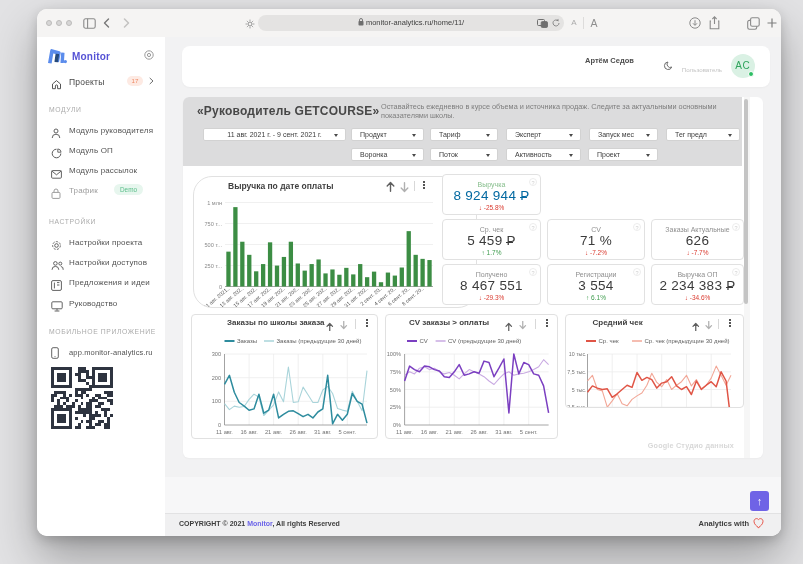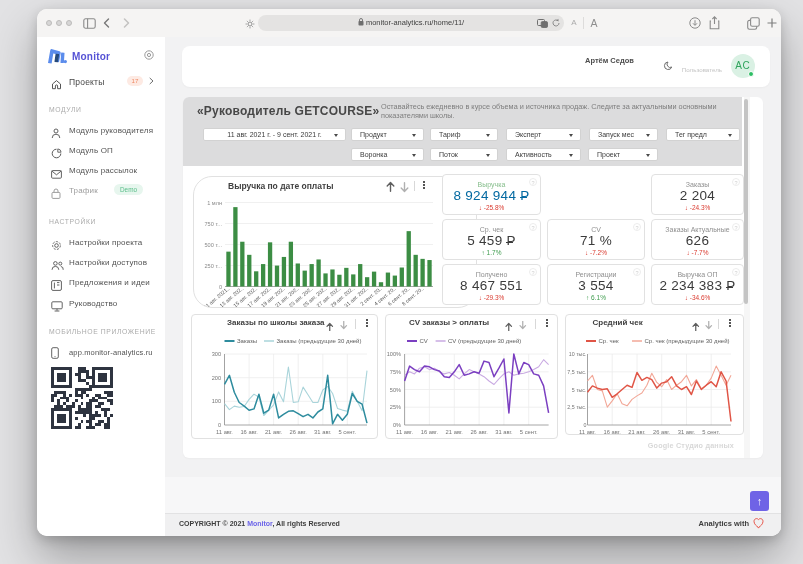--- a/index.html
+++ b/index.html
@@ -403,26 +403,20 @@
             <text x="202.37" y="112.00" font-size="5.3" fill="#575757" text-anchor="end" transform="rotate(-40 202.37 112.00)">4 сент. 20..</text>
             <text x="216.23" y="112.00" font-size="5.3" fill="#575757" text-anchor="end" transform="rotate(-40 216.23 112.00)">6 сент. 20..</text>
             <text x="230.10" y="112.00" font-size="5.3" fill="#575757" text-anchor="end" transform="rotate(-40 230.10 112.00)">8 сент. 20..</text>
           </svg></div>
         <div class="card" style="left:259px;top:77px;width:99px;height:41px;">
 <div class="kpi-t" style="color:#85bd8b;">Выручка</div>
           <div class="kpi-v" style="color:#0369a1;">8 924 944 <span class="rub">Р<i></i></span></div>
 <div class="kpi-p neg">↓ -25.8%</div>
           <div class="qm">?</div>
         </div>
-        <div class="card" style="left:468px;top:77px;width:93px;height:41px;">
-<div class="kpi-t" style="">Заказы</div>
-          <div class="kpi-v" style="">2 204</div>
-<div class="kpi-p neg">↓ -24.3%</div>
-          <div class="qm">?</div>
-        </div>
         <div class="card" style="left:259px;top:122px;width:99px;height:41px;">
 <div class="kpi-t" style="">Ср. чек</div>
           <div class="kpi-v" style="">5 459 <span class="rub">Р<i></i></span></div>
 <div class="kpi-p pos">↑ 1.7%</div>
           <div class="qm">?</div>
         </div>
         <div class="card" style="left:364px;top:122px;width:98px;height:41px;">
 <div class="kpi-t" style="">CV</div>
           <div class="kpi-v" style="">71 %</div>
 <div class="kpi-p neg">↓ -7.2%</div>
@@ -525,21 +519,21 @@
             <line x1="18.6" y1="39.0" x2="18.6" y2="110.0" stroke="#8f8f8f" stroke-width="0.8"></line>
             <text x="18.6" y="119" font-size="5.8" fill="#757575" text-anchor="middle">11 авг.</text>
             <text x="43.4" y="119" font-size="5.8" fill="#757575" text-anchor="middle">16 авг.</text>
             <text x="68.3" y="119" font-size="5.8" fill="#757575" text-anchor="middle">21 авг.</text>
             <text x="93.1" y="119" font-size="5.8" fill="#757575" text-anchor="middle">26 авг.</text>
             <text x="117.9" y="119" font-size="5.8" fill="#757575" text-anchor="middle">31 авг.</text>
             <text x="142.7" y="119" font-size="5.8" fill="#757575" text-anchor="middle">5 сент.</text>
             <polyline points="18.6,60.3 23.6,56.8 28.5,58.9 33.5,53.2 38.5,51.8 43.4,54.6 48.4,53.2 53.4,56.8 58.3,58.9 63.3,57.5 68.3,60.3 73.2,63.9 78.2,58.9 83.2,54.6 88.1,56.8 93.1,58.9 98.0,61.7 103.0,66.0 108.0,69.5 112.9,63.9 117.9,58.9 122.9,56.8 127.8,60.3 132.8,58.9 137.8,58.2 142.7,56.8 147.7,54.6 152.7,51.8 157.6,44.7 162.6,49.6" fill="none" stroke="#c9aae2" stroke-width="1.1" stroke-linejoin="round"></polyline>
             <polyline points="18.6,66.0 23.6,51.1 28.5,54.6 33.5,56.8 38.5,51.1 43.4,51.8 48.4,54.6 53.4,56.0 58.3,61.7 63.3,62.4 68.3,56.8 73.2,49.6 78.2,60.3 83.2,58.9 88.1,56.8 93.1,58.2 98.0,46.1 103.0,47.5 108.0,61.7 112.9,53.2 117.9,44.0 122.9,97.9 127.8,39.0 132.8,58.9 137.8,47.5 142.7,49.6 147.7,58.9 152.7,60.3 157.6,70.9 162.6,97.9" fill="none" stroke="#7b3fc1" stroke-width="1.5" stroke-linejoin="round"></polyline>
           </svg></div>
-        <div class="card" style="left:382px;top:217px;width:179px;height:121px;"><div class="ct" style="left:26.5px;top:3px;font-size:8px;">Средний чек</div><div class="abs" style="left:126px;top:2px;"><svg width="7.5" height="9.5" viewBox="0 0 9 11">
+        <div class="card" style="left:382px;top:217px;width:179px;height:94px;"><div class="ct" style="left:26.5px;top:3px;font-size:8px;">Средний чек</div><div class="abs" style="left:126px;top:2px;"><svg width="7.5" height="9.5" viewBox="0 0 9 11">
               <path d="M4.5 10.2 V2.2 M1.2 5 L4.5 1.6 L7.8 5" fill="none" stroke="#5f5f5f" stroke-width="1.5" stroke-linecap="round" stroke-linejoin="round"></path>
             </svg></div><div class="abs" style="left:139px;top:2px;transform:scaleY(-1);"><svg width="7.5" height="9.5" viewBox="0 0 9 11">
               <path d="M4.5 10.2 V2.2 M1.2 5 L4.5 1.6 L7.8 5" fill="none" stroke="#b0b0b0" stroke-width="1.5" stroke-linecap="round" stroke-linejoin="round"></path>
             </svg></div><div class="abs" style="left:152px;top:4px;width:1px;height:10px;background:#d8d8d8;"></div><div class="abs kebab" style="left:163px;top:4px;">
             <i></i>
             <i></i>
             <i></i>
           </div><svg class="abs" style="left:0;top:0" width="179" height="32">
             <line x1="20" y1="26" x2="30" y2="26" stroke="#e05546" stroke-width="2.2"></line>
             <line x1="66" y1="26" x2="76" y2="26" stroke="#f2a797" stroke-width="1.6"></line>

